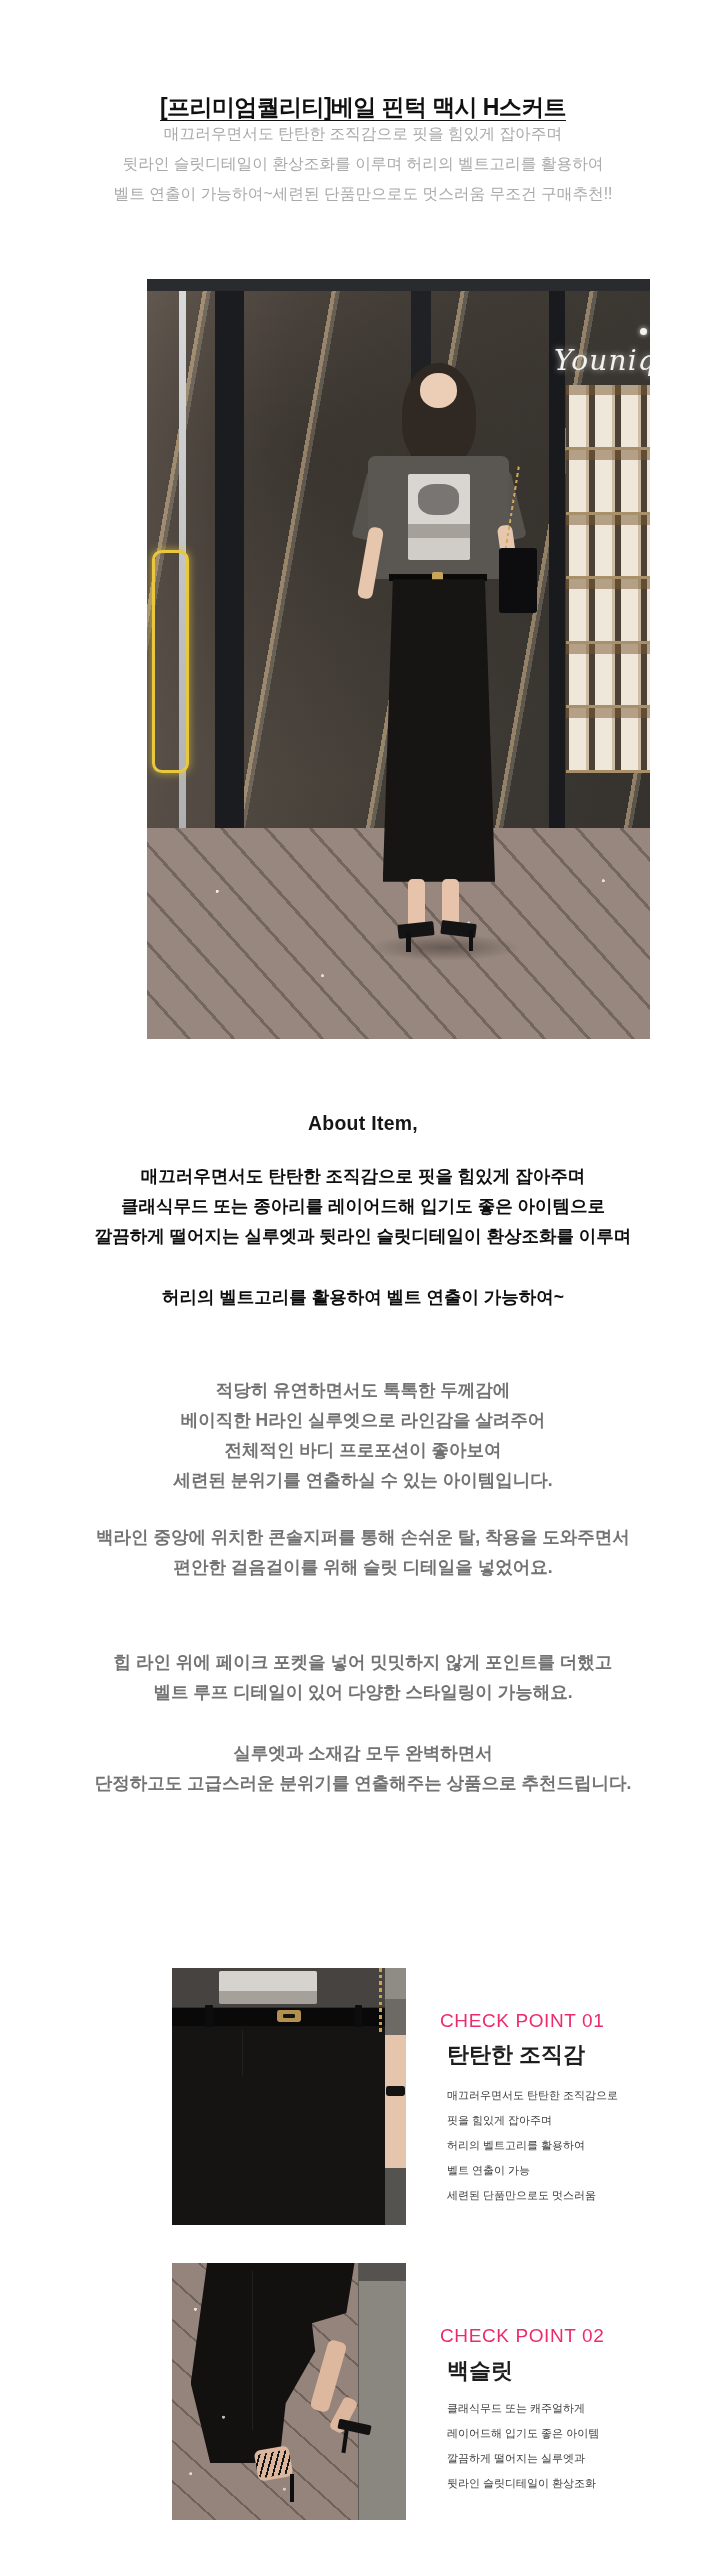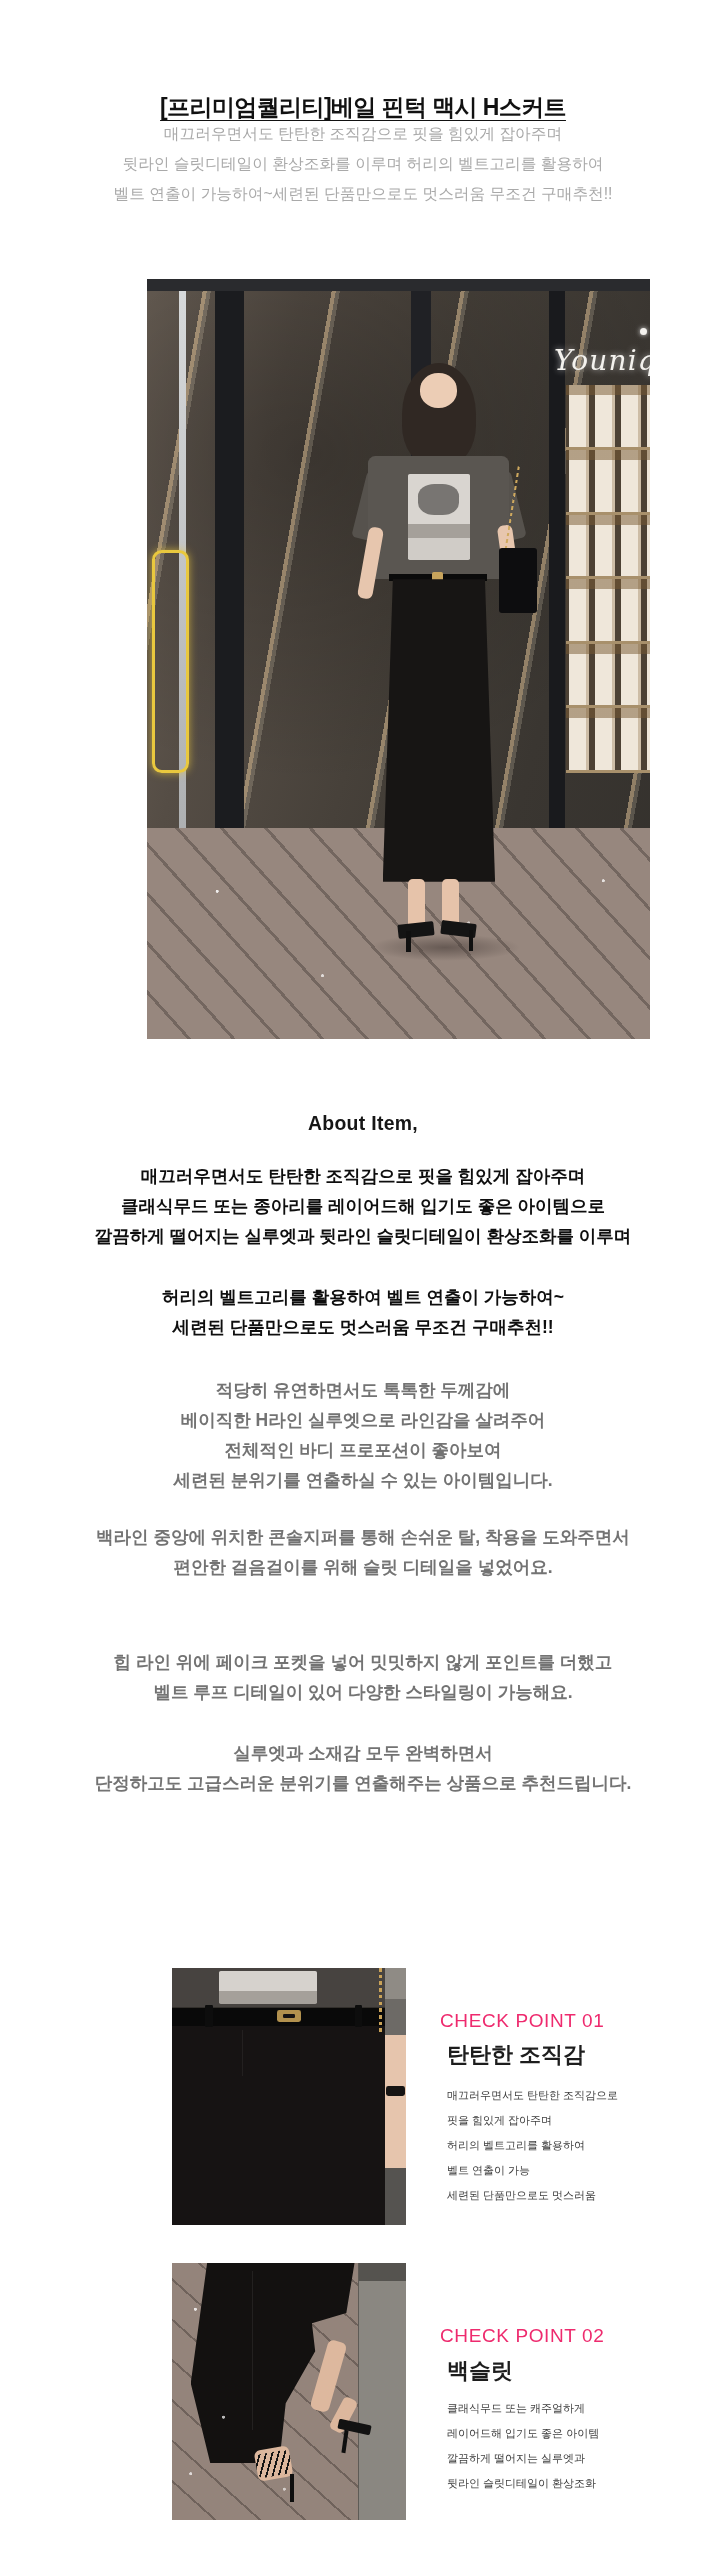--- a/index.html
+++ b/index.html
@@ -193,21 +193,20 @@
 
   <h2 class="abs centered about-heading">About Item,</h2>
 
   <div class="abs para bold p1">
     <div class="pline">매끄러우면서도 탄탄한 조직감으로 핏을 힘있게 잡아주며</div>
     <div class="pline">클래식무드 또는 종아리를 레이어드해 입기도 좋은 아이템으로</div>
     <div class="pline">깔끔하게 떨어지는 실루엣과 뒷라인 슬릿디테일이 환상조화를 이루며</div>
   </div>
   <div class="abs para bold p2">
     <div class="pline">허리의 벨트고리를 활용하여 벨트 연출이 가능하여~</div>
-    <div class="pline">세련된 단품만으로도 멋스러움 무조건 구매추천!!</div>
   </div>
   <div class="abs para p3">
     <div class="pline">적당히 유연하면서도 톡톡한 두께감에</div>
     <div class="pline">베이직한 H라인 실루엣으로 라인감을 살려주어</div>
     <div class="pline">전체적인 바디 프로포션이 좋아보여</div>
     <div class="pline">세련된 분위기를 연출하실 수 있는 아이템입니다.</div>
   </div>
   <div class="abs para p4">
     <div class="pline">백라인 중앙에 위치한 콘솔지퍼를 통해 손쉬운 탈, 착용을 도와주면서</div>
     <div class="pline">편안한 걸음걸이를 위해 슬릿 디테일을 넣었어요.</div>

